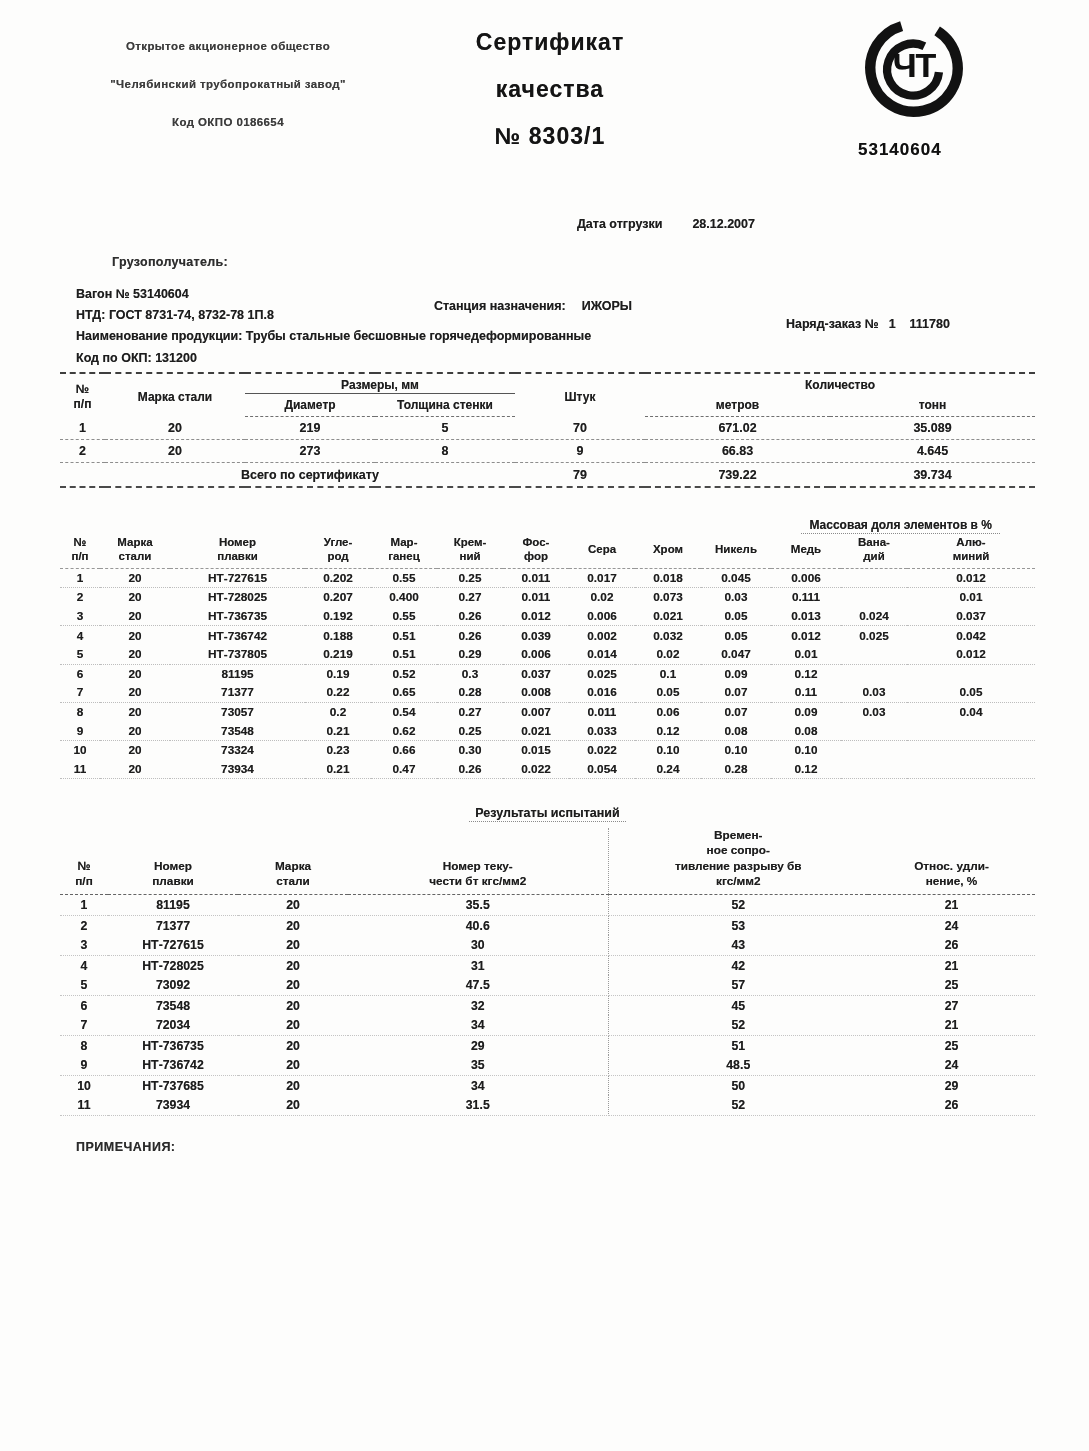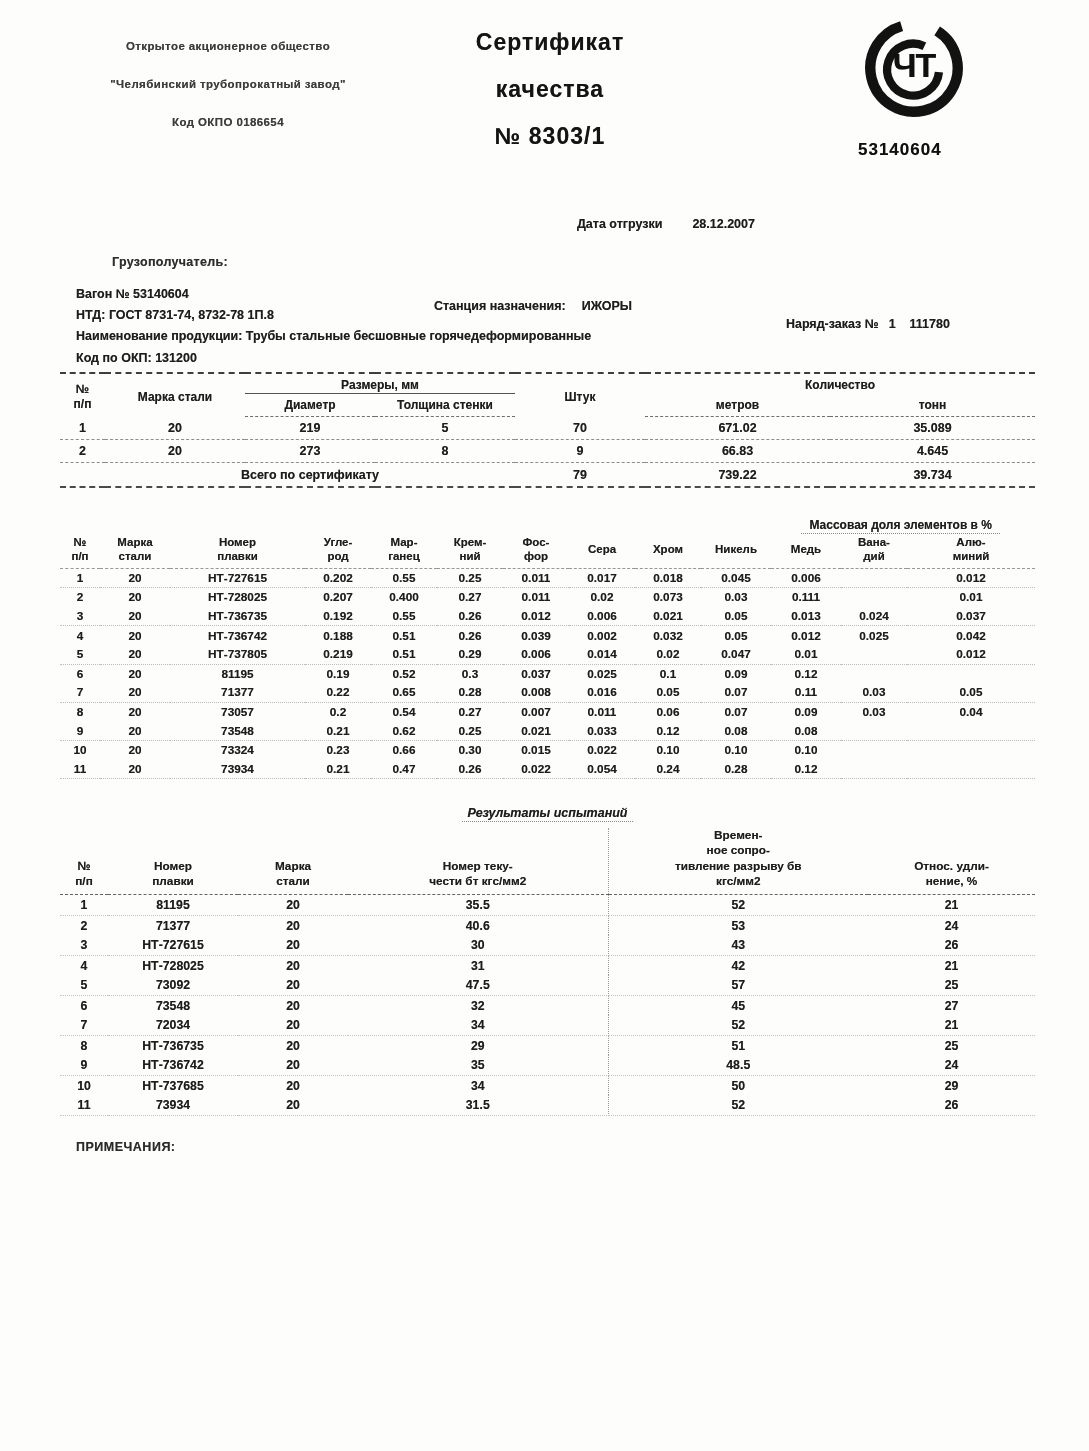--- a/index.html
+++ b/index.html
@@ -50,21 +50,21 @@
   
   .chem-title{left:60px;top:497px;width:975px;text-align:center;font-size:12.5px;}
   .chem-title span{border-bottom:1px dotted #8a8a8a;padding:0 6px 1px 6px;}
   .chem-sub{left:300px;top:518px;width:700px;text-align:right;font-size:12px;}
   .chem-sub span{border-bottom:1px dotted #8a8a8a;padding:0 8px 1px 8px;}
   .chem-table{left:60px;top:536px;width:975px;font-size:11.8px;}
   .chem-table th{font-size:11.5px;line-height:1.2;border-bottom:1px dashed #979797;padding-bottom:4px;}
   .chem-table tbody td{height:18.6px;}
   .chem-table tbody tr:nth-child(odd) td{border-bottom:1px dotted #bdbdbd;}
   
-  .test-title{left:60px;top:806px;width:975px;text-align:center;font-size:12.5px;font-style:italic;}
+  .test-title{left:60px;top:806px;width:975px;text-align:center;font-size:12.5px;}
   .test-title span{border-bottom:1px dotted #8a8a8a;padding:0 6px 1px 6px;}
   .test-table{left:60px;top:828px;width:975px;font-size:12.3px;}
   .test-table th{font-size:11.8px;line-height:1.3;border-bottom:1.5px dashed #646464;padding-bottom:5px;vertical-align:bottom;}
   .test-table th:nth-child(4), .test-table td:nth-child(4){border-right:1px dotted #9a9a9a;}
   .test-table tbody td{height:19.5px;}
   .test-table tbody tr:nth-child(odd) td{border-bottom:1px dotted #c4c4c4;}
   
   .notes{left:76px;top:1140px;font-size:12.5px;letter-spacing:.5px;color:#2b2b2b;}
 </style>
 </head>

